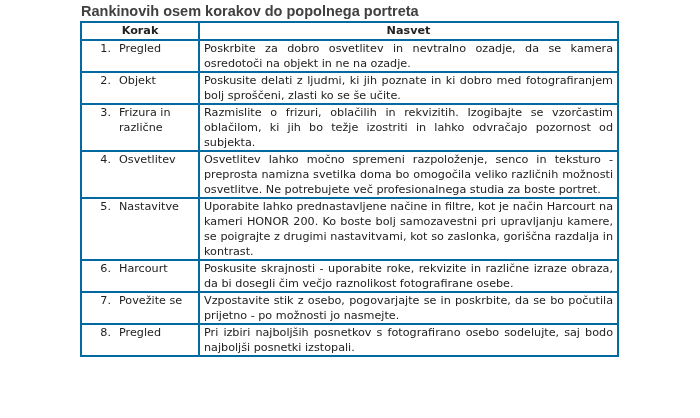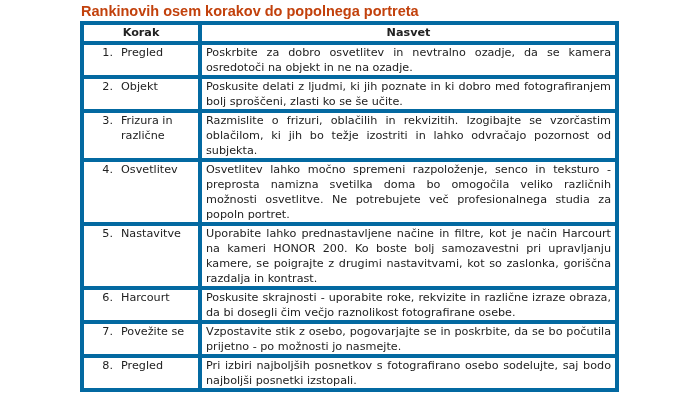--- a/index.html
+++ b/index.html
@@ -1,28 +1,28 @@
 <!DOCTYPE html>
 <html><head>
   <meta charset="utf-8">
   <style>
     html, body { margin: 0; padding: 0; background: #ffffff; }
     body { width: 700px; height: 418px; position: relative; overflow: hidden; }
     .title {
       position: absolute; left: 81px; top: 3px;
       font-family: "Liberation Sans", sans-serif; font-weight: bold; font-size: 14.5px;
-      color: #c2410c; letter-spacing: 0px; line-height: 17px; text-align: center;
+      color: #404040; letter-spacing: 0px; line-height: 17px; text-align: center;
     }
     table.steps {
       position: absolute; left: 80px; top: 21px; width: 539px;
       border-collapse: collapse;
       font-family: "DejaVu Sans", sans-serif; font-size: 11.2px; color: #222;
     }
     table.steps td, table.steps th {
-      border: 4px solid #0369a1; vertical-align: top; padding: 0 4px; line-height: 15px;
+      border: 2px solid #0369a1; vertical-align: top; padding: 0 4px; line-height: 15px;
     }
     table.steps th { font-weight: bold; text-align: center; height: 16px; line-height: 16px; font-size: 11.2px; }
     col.c1 { width: 118px; }
     td.step { white-space: nowrap; }
     .step-inner { display: flex; }
     .num { width: 33px; text-align: right; padding-right: 8px; box-sizing: border-box; flex: none; }
     .name { white-space: normal; width: 72px; }
     td.tip { text-align: justify; padding-bottom: 1px; }
   </style>
 </head>
@@ -69,21 +69,21 @@
         </td>
         <td class="tip">Razmislite o frizuri, oblačilih in rekvizitih. Izogibajte se vzorčastim oblačilom, ki jih bo težje izostriti in lahko odvračajo pozornost od subjekta.</td>
       </tr>
       <tr>
         <td class="step">
           <div class="step-inner">
             <span class="num">4.</span>
             <span class="name">Osvetlitev</span>
           </div>
         </td>
-        <td class="tip">Osvetlitev lahko močno spremeni razpoloženje, senco in teksturo - preprosta namizna svetilka doma bo omogočila veliko različnih možnosti osvetlitve. Ne potrebujete več profesionalnega studia za popoln portret.</td>
+        <td class="tip">Osvetlitev lahko močno spremeni razpoloženje, senco in teksturo - preprosta namizna svetilka doma bo omogočila veliko različnih možnosti osvetlitve. Ne potrebujete več profesionalnega studia za boste portret.</td>
       </tr>
       <tr>
         <td class="step">
           <div class="step-inner">
             <span class="num">5.</span>
             <span class="name">Nastavitve</span>
           </div>
         </td>
         <td class="tip">Uporabite lahko prednastavljene načine in filtre, kot je način Harcourt na kameri HONOR 200. Ko boste bolj samozavestni pri upravljanju kamere, se poigrajte z drugimi nastavitvami, kot so zaslonka, goriščna razdalja in kontrast.</td>
       </tr>

